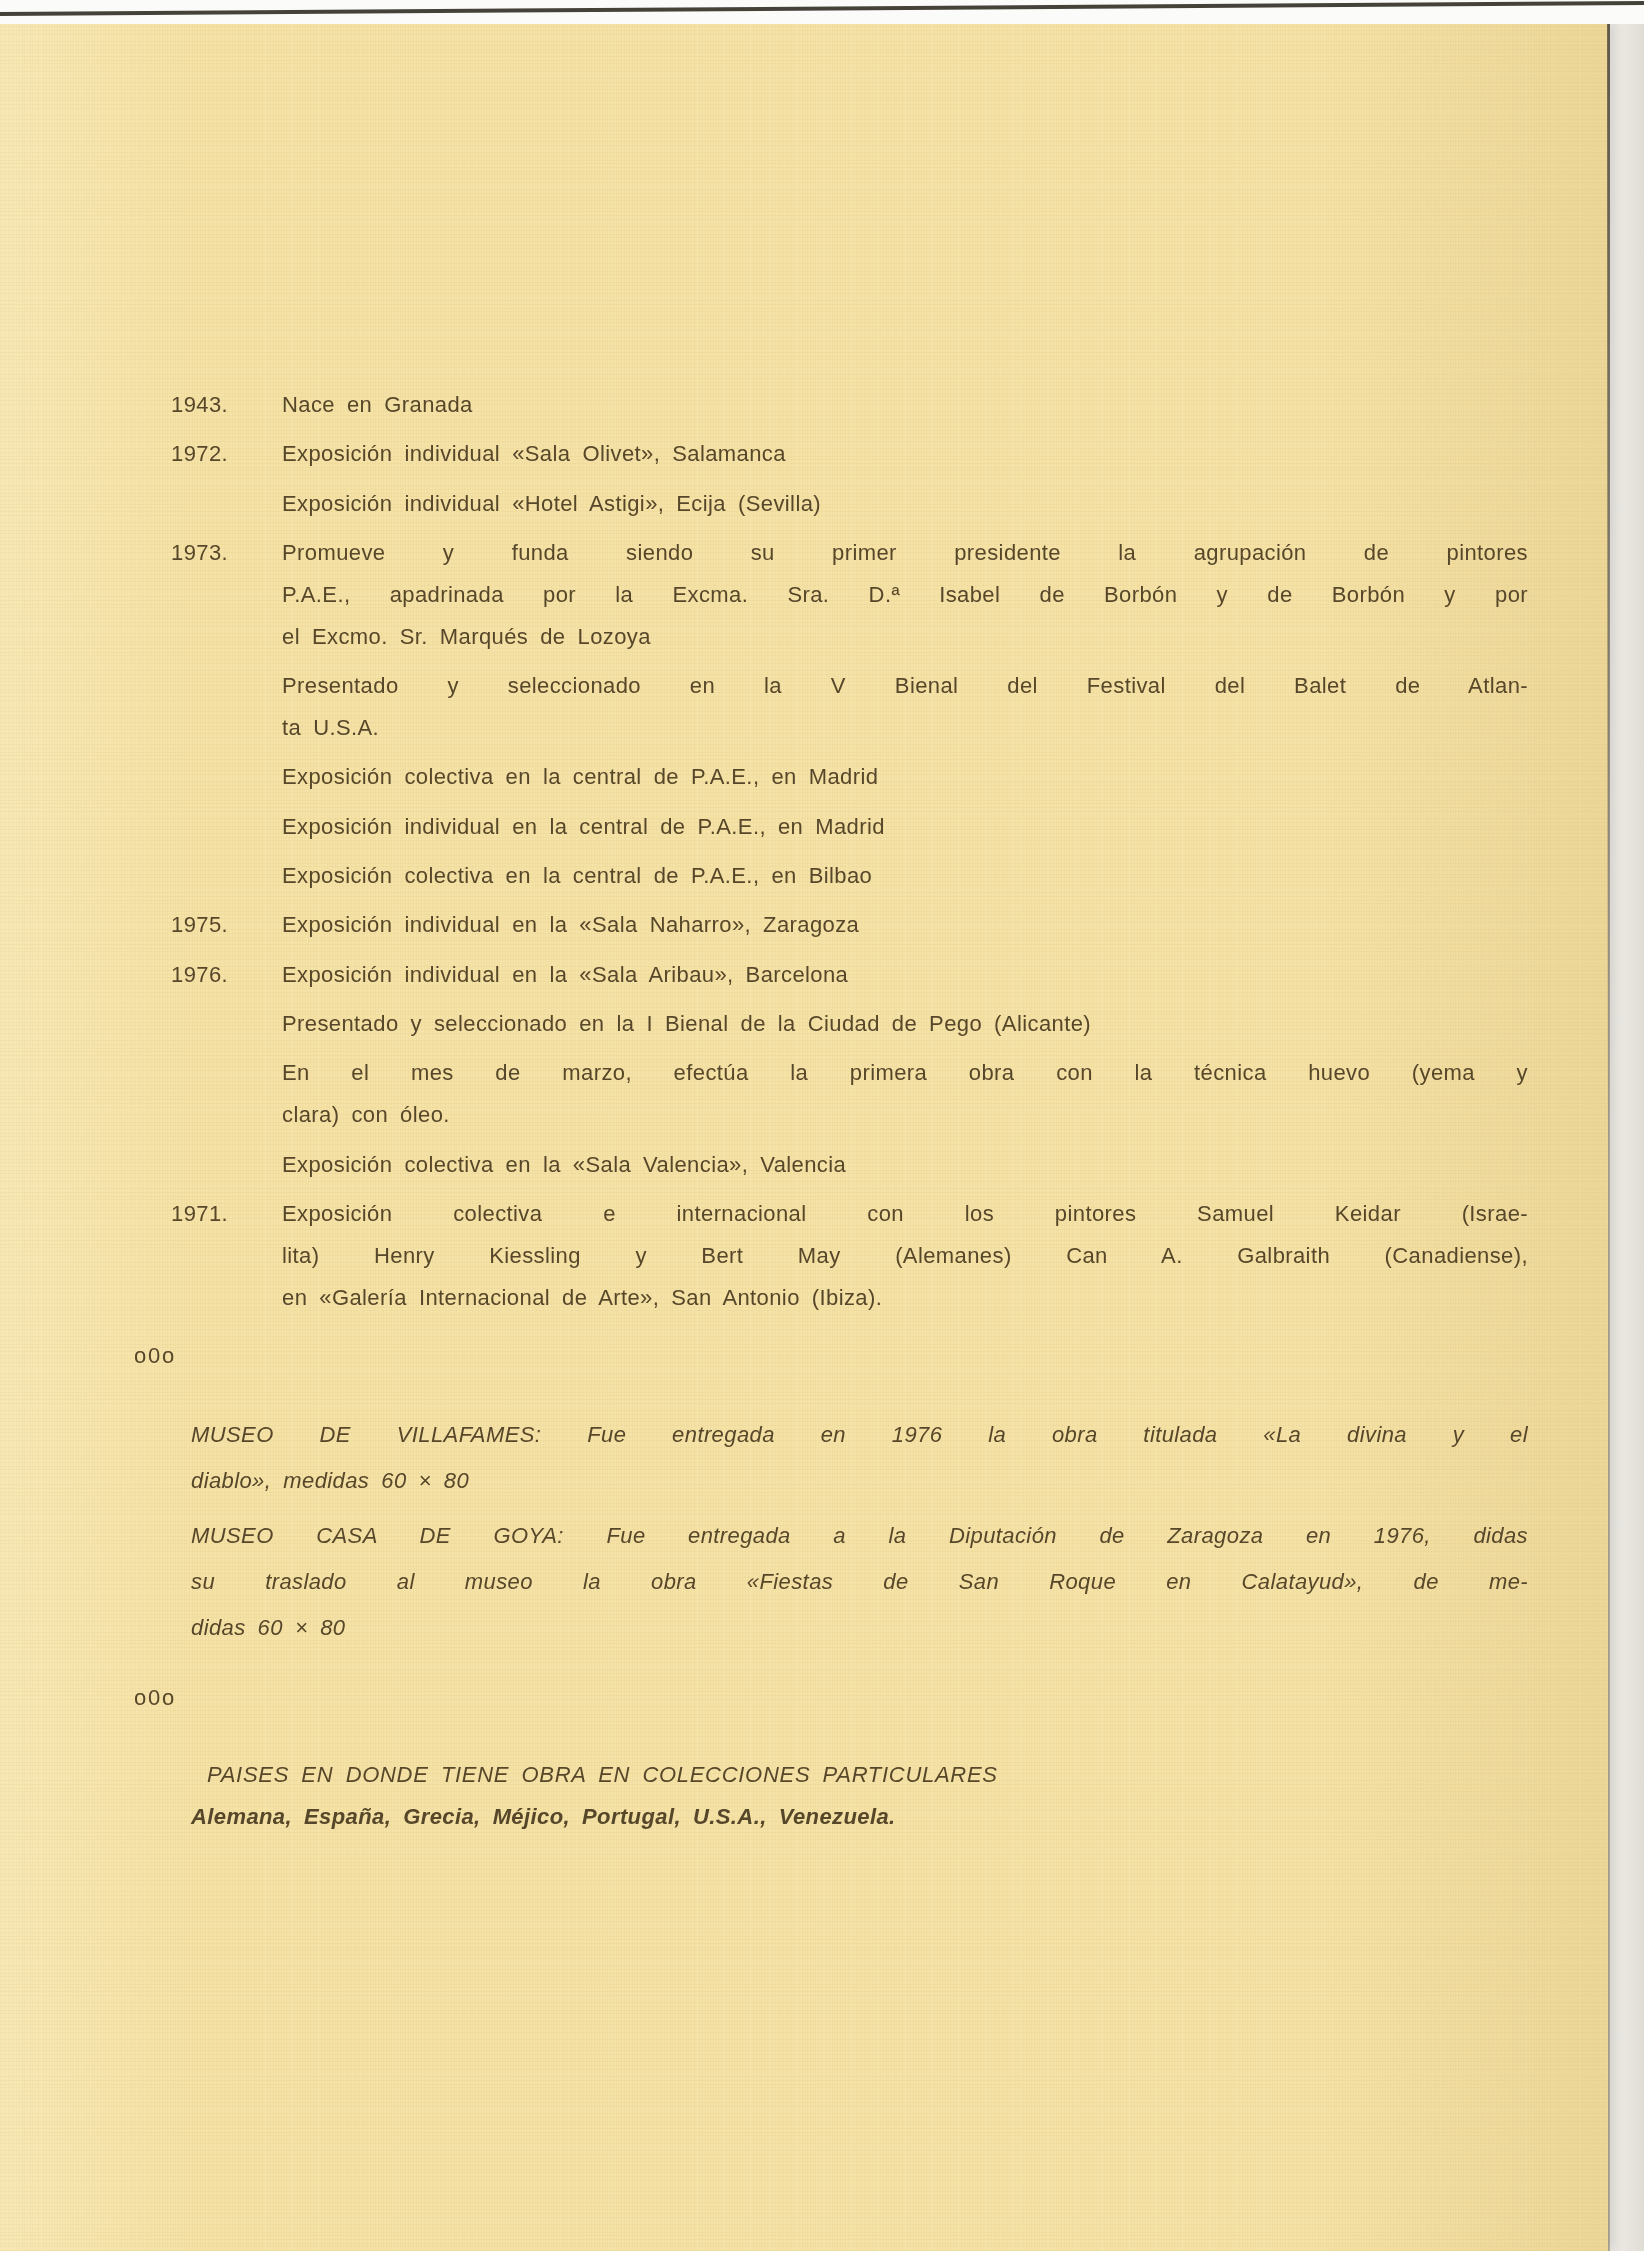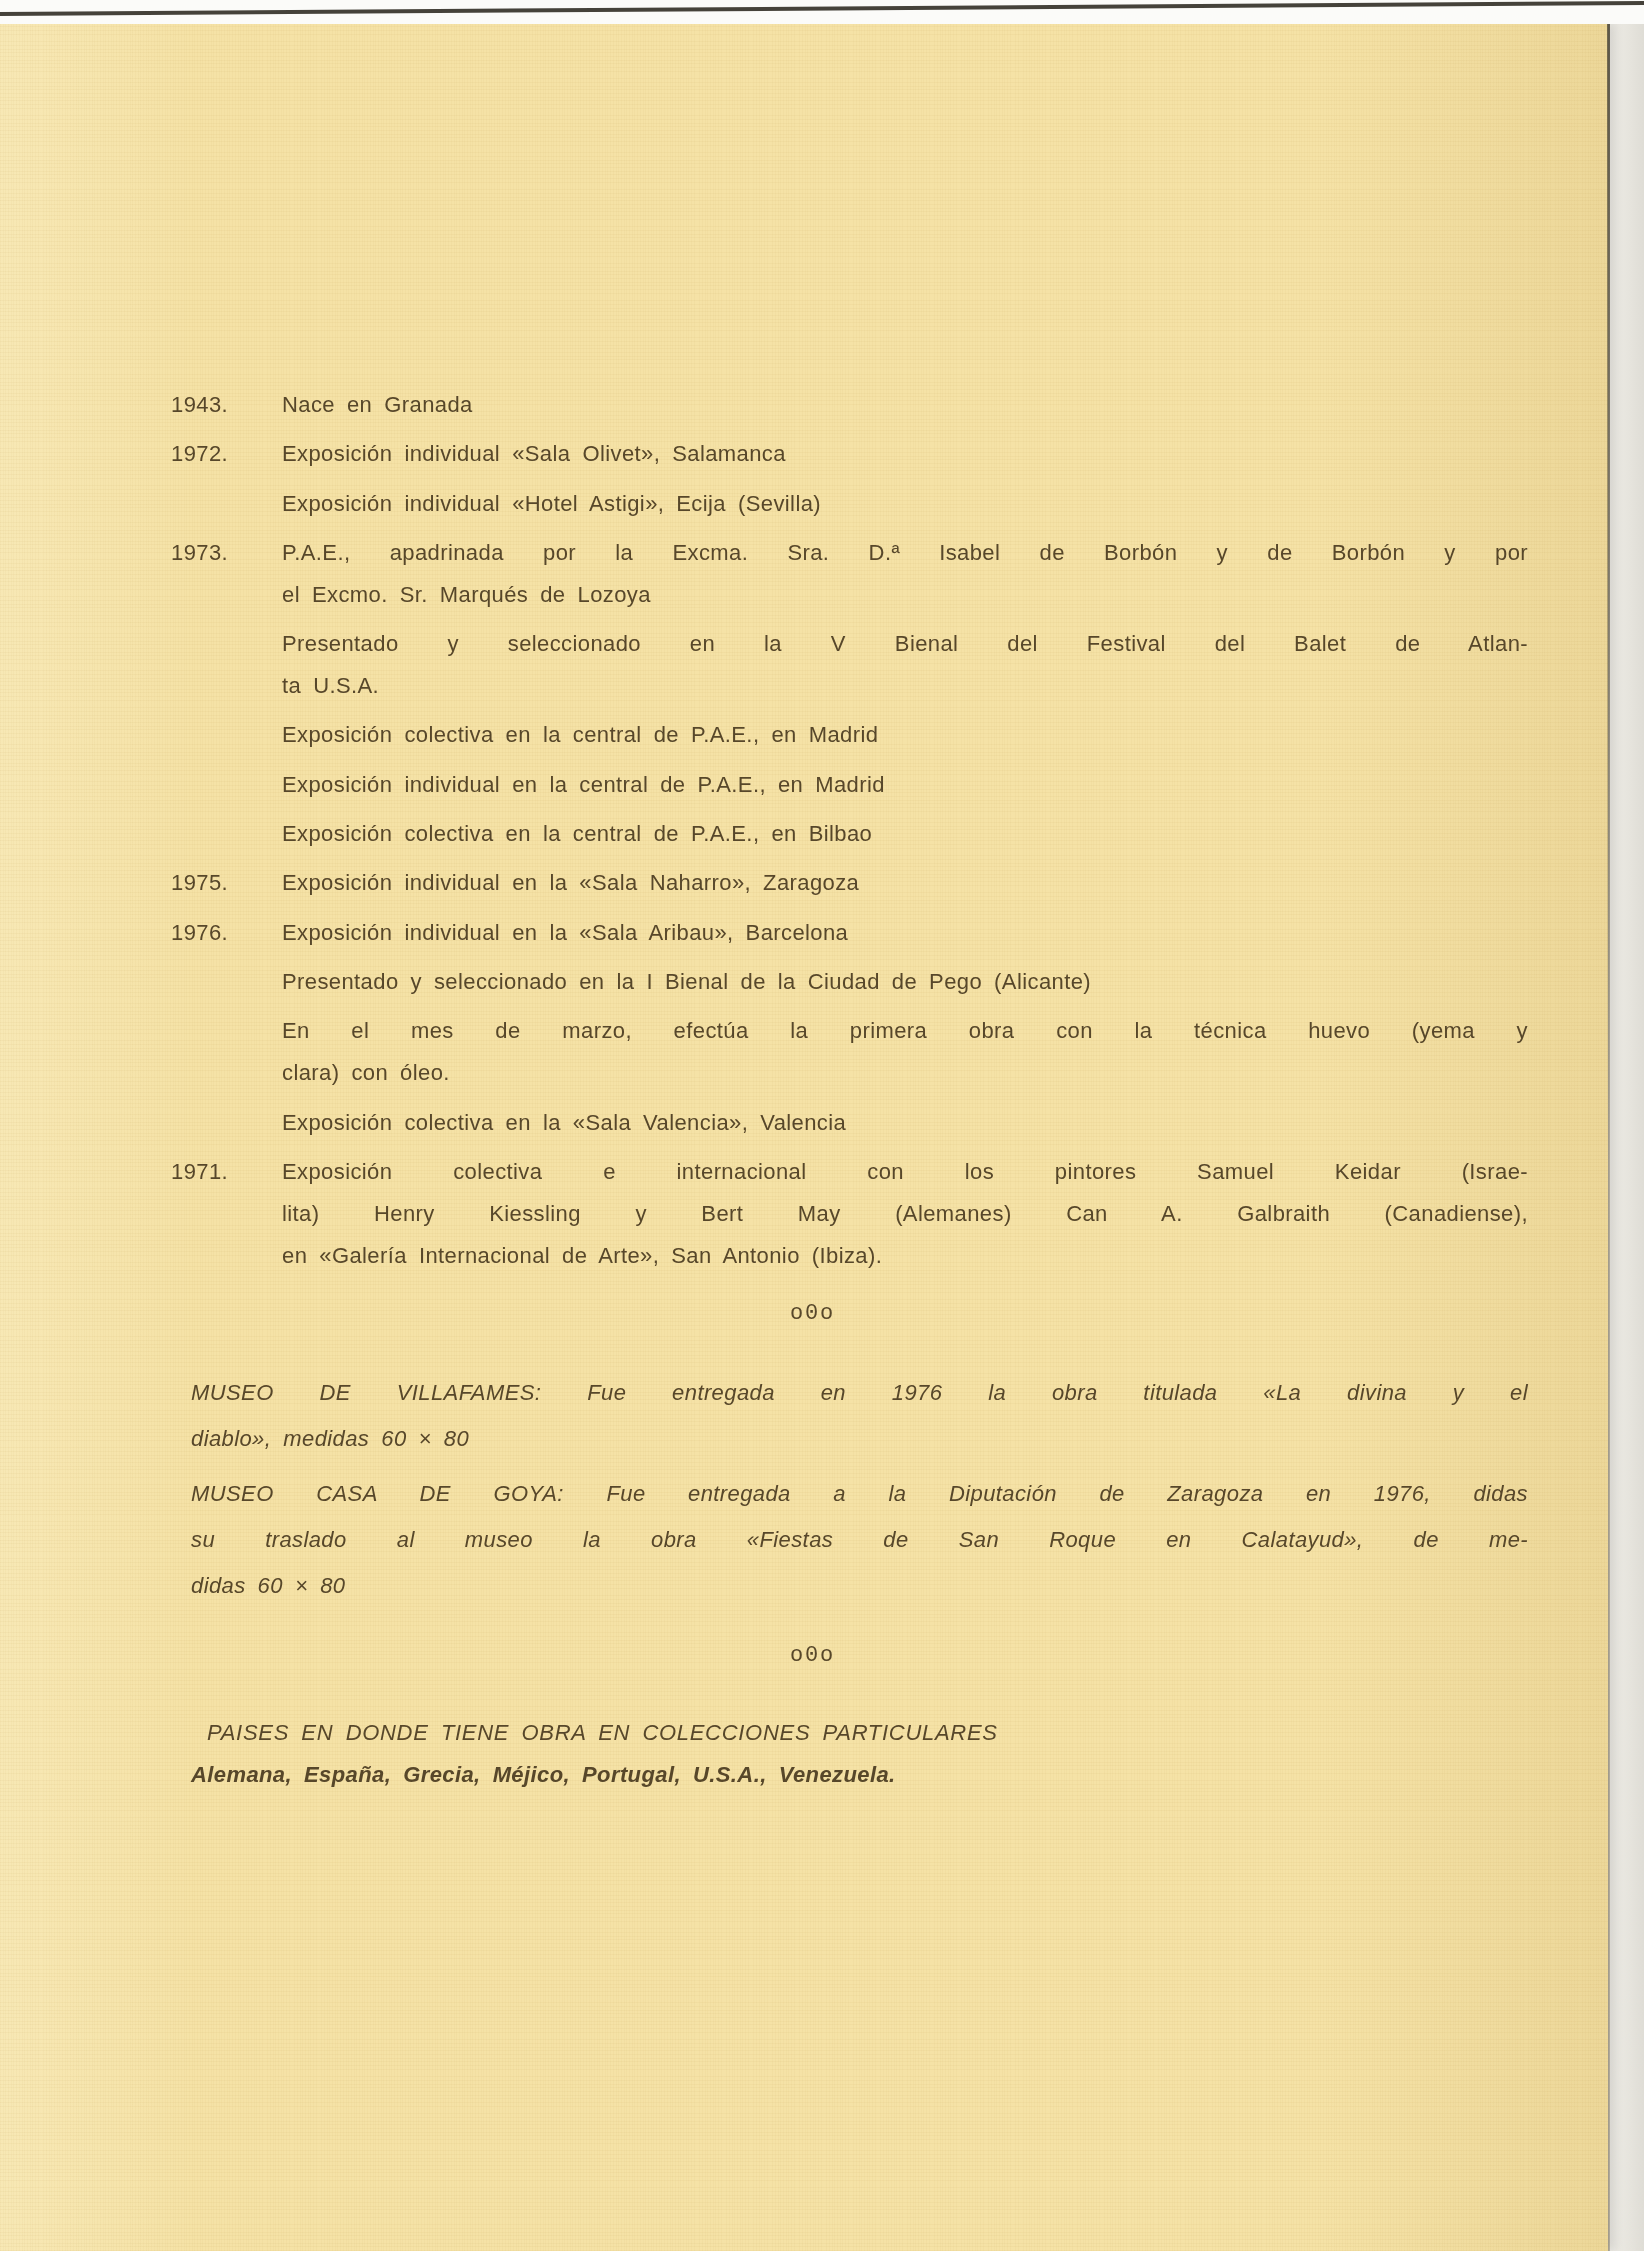--- a/index.html
+++ b/index.html
@@ -30,22 +30,22 @@
   
   .content{
     position:absolute;left:171px;top:362px;width:1357px;
     color:#57472a;font-size:22px;letter-spacing:0.4px;word-spacing:5.5px;
   }
   .entry{display:flex;margin-bottom:7.3px;}
   .year{flex:0 0 111px;line-height:42px;}
   .entry-lines{flex:1;min-width:0;}
   .line{line-height:42px;text-align:left;}
   .line.just{text-align:justify;text-align-last:justify;}
-  .separator{margin-top:16.4px;line-height:42px;text-align:center;letter-spacing:1.8px;
-    transform:translateX(-37px);font-family:Liberation Mono, monospace;}
+  .separator{margin-top:16.4px;line-height:42px;text-align:left;letter-spacing:1.8px;
+    transform:translateX(-37px);}
   .separator.sep2{margin-top:25.6px;}
   .museums{margin-top:35px;margin-left:20px;width:1337px;font-style:italic;}
   .museum-entry{margin-bottom:9.1px;}
   .mline{line-height:46px;text-align:left;}
   .mline.cont{}
   .mline.just{text-align:justify;text-align-last:justify;}
   .collections{margin-top:35px;margin-left:20px;font-style:italic;}
   .col-heading{line-height:42px;letter-spacing:0.7px;margin-left:16px;}
   .col-countries{line-height:42px;font-weight:700;letter-spacing:0.4px;}
 </style>
@@ -81,20 +81,21 @@
   <div class="entry">
     <div class="year"></div>
     <div class="entry-lines">
             <div class="line">Exposición individual «Hotel Astigi», Ecija (Sevilla)</div>
           </div>
   </div>
 
   <div class="entry">
     <div class="year">1973.</div>
     <div class="entry-lines">
+            <div class="line just">Promueve y funda siendo su primer presidente la agrupación de pintores</div>
             <div class="line just">P.A.E., apadrinada por la Excma. Sra. D.ª Isabel de Borbón y de Borbón y por</div>
             <div class="line">el Excmo. Sr. Marqués de Lozoya</div>
           </div>
   </div>
 
   <div class="entry">
     <div class="year"></div>
     <div class="entry-lines">
             <div class="line just">Presentado y seleccionado en la V Bienal del Festival del Balet de Atlan-</div>
             <div class="line">ta U.S.A.</div>

